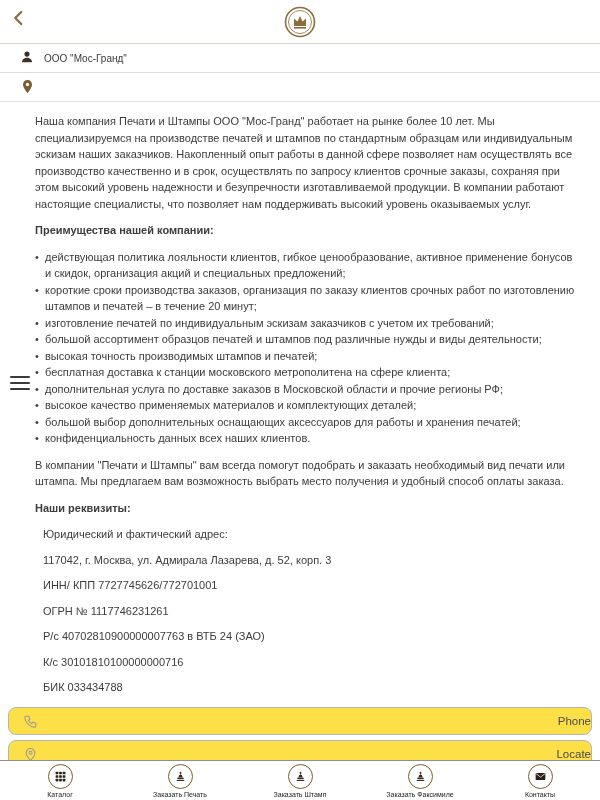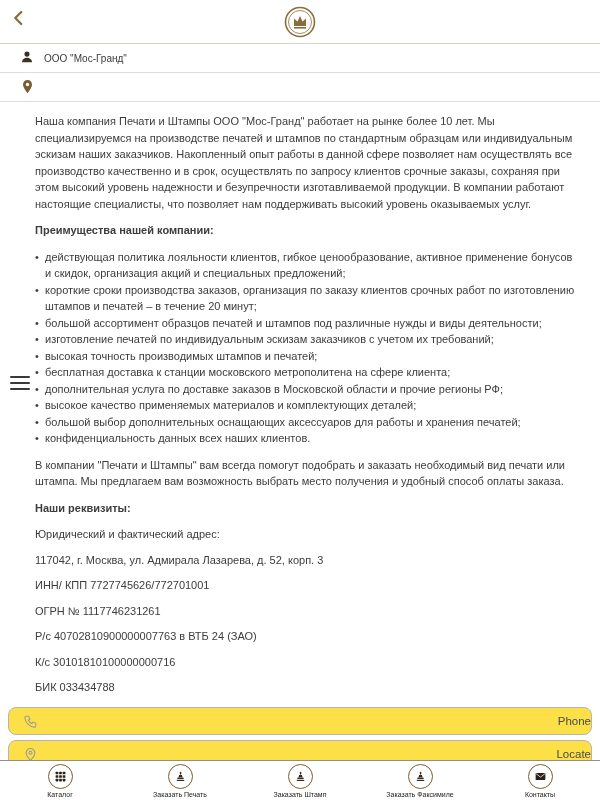--- a/index.html
+++ b/index.html
@@ -17,21 +17,21 @@
   
   .info-row { display:flex; align-items:center; gap:10px; padding:0 20px;
     height:29px; border-bottom:1px solid #ddd; font-size:10px; color:#3a3a3a; }
   
   .content { padding:11px 25px 0 35px; font-size:11px; line-height:1.5; color:#3c3c3c; }
   .content p { margin-bottom:10px; }
   .bold { font-weight:bold; }
   ul.bullets { list-style:none; margin-bottom:10px; }
   ul.bullets li { padding-left:10px; position:relative; }
   ul.bullets li::before { content:"•"; position:absolute; left:0; }
-  .req-line { margin-bottom:9px; }
+  .req-line { margin-bottom:9px;margin-left:8px; }
   .no-gap { margin-bottom:0; }
   
   .hamburger { position:absolute; left:10px; top:372px; width:22px; cursor:pointer;
     background:none; border:none; padding:0; }
   .hamburger span { display:block; width:20px; height:2.4px; background:#3a3a3a;
     margin:3.6px 0; border-radius:1px; }
   
   .actions { padding:2px 8px 0 8px; }
   .action-btn { position:relative; height:28px; border:1px solid #b5b5b5; border-radius:8px;
     background:#fde047; width:100%; display:flex; align-items:center; justify-content:flex-end;
@@ -89,22 +89,22 @@
         </svg>
     </span>
   </div>
 
   <div class="content">
     <p>Наша компания Печати и Штампы ООО "Мос-Гранд" работает на рынке более 10 лет. Мы специализируемся на производстве печатей и штампов по стандартным образцам или индивидуальным эскизам наших заказчиков. Накопленный опыт работы в данной сфере позволяет нам осуществлять все производство качественно и в срок, осуществлять по запросу клиентов срочные заказы, сохраняя при этом высокий уровень надежности и безупречности изготавливаемой продукции. В компании работают настоящие специалисты, что позволяет нам поддерживать высокий уровень оказываемых услуг.</p>
     <p class="bold">Преимущества нашей компании:</p>
     <ul class="bullets">
       <li>действующая политика лояльности клиентов, гибкое ценообразование, активное применение бонусов и скидок, организация акций и специальных предложений;</li>
       <li>короткие сроки производства заказов, организация по заказу клиентов срочных работ по изготовлению штампов и печатей – в течение 20 минут;</li>
+      <li>изготовление печатей по индивидуальным эскизам заказчиков с учетом их требований;</li>
       <li>большой ассортимент образцов печатей и штампов под различные нужды и виды деятельности;</li>
-      <li>изготовление печатей по индивидуальным эскизам заказчиков с учетом их требований;</li>
       <li>высокая точность производимых штампов и печатей;</li>
       <li>бесплатная доставка к станции московского метрополитена на сфере клиента;</li>
       <li>дополнительная услуга по доставке заказов в Московской области и прочие регионы РФ;</li>
       <li>высокое качество применяемых материалов и комплектующих деталей;</li>
       <li>большой выбор дополнительных оснащающих аксессуаров для работы и хранения печатей;</li>
       <li>конфиденциальность данных всех наших клиентов.</li>
     </ul>
     <p class="no-gap">В компании "Печати и Штампы" вам всегда помогут подобрать и заказать необходимый вид печати или штампа. Мы предлагаем вам возможность выбрать место получения и удобный способ оплаты заказа.</p>
     <p class="bold">Наши реквизиты:</p>
     <div class="req-line">Юридический и фактический адрес:</div>

